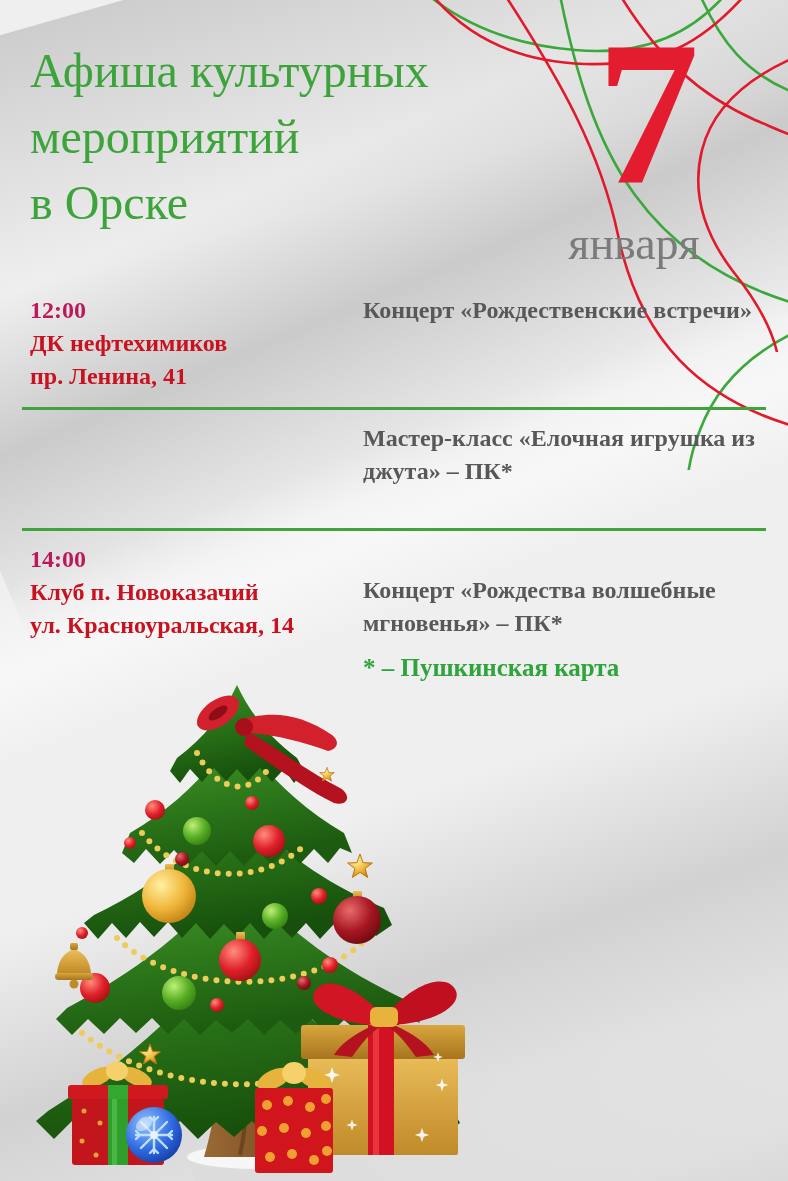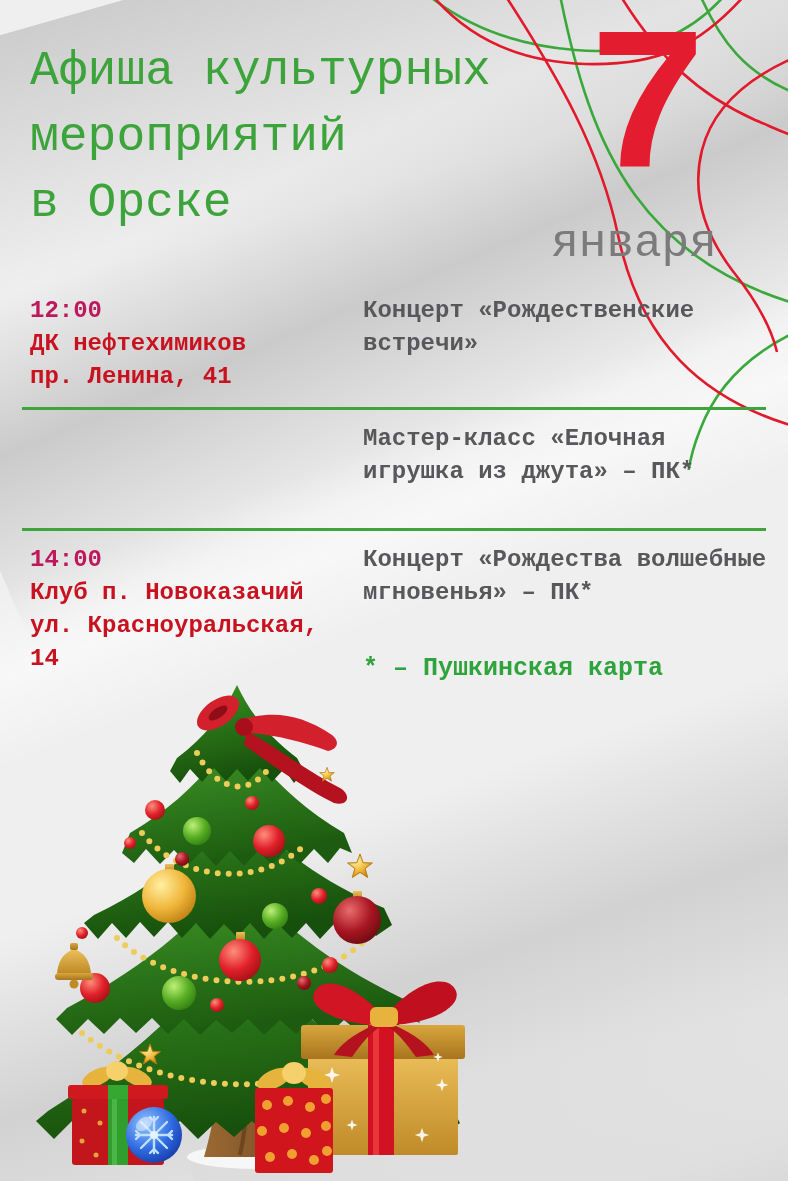--- a/index.html
+++ b/index.html
@@ -1,19 +1,19 @@
 <!DOCTYPE html>
 <html><head>
 <meta charset="utf-8">
 <style>
   html,body{margin:0;padding:0;background:#d8d8d8;}
   .poster{
     position:relative;width:788px;height:1181px;overflow:hidden;
     background:#efefef;
-    font-family:Liberation Mono, monospace;
+    font-family:Liberation Serif, serif;
   }
   
   .stroke{position:absolute;pointer-events:none;}
   .s1{top:-70px;left:-140px;width:1050px;height:250px;transform:rotate(-16deg);
       background:linear-gradient(to bottom,rgba(150,150,150,.38),rgba(150,150,150,0));}
   .s2{top:100px;left:-80px;width:1150px;height:330px;transform:rotate(-23deg);
       background:linear-gradient(to bottom,rgba(150,150,150,0),rgba(148,148,148,.40) 45%,rgba(148,148,148,0));}
   .s3{top:430px;left:-60px;width:980px;height:170px;transform:rotate(-21deg);
       background:linear-gradient(to bottom,rgba(255,255,255,0),rgba(255,255,255,.55),rgba(255,255,255,0));}
   .s4{top:780px;left:-100px;width:1200px;height:430px;transform:rotate(-19deg);
@@ -87,21 +87,21 @@
 
   <div class="ev-title" style="top:422px">Мастер-класс «Елочная игрушка из джута» – ПК*</div>
 
   <div class="divider" style="top:528px"></div>
 
   <div class="ev-left" style="top:543px">
     <div class="ev-time">14:00</div>
     <div class="ev-venue">Клуб п. Новоказачий</div>
     <div class="ev-addr">ул. Красноуральская, 14</div>
   </div>
-  <div class="ev-title" style="top:543px">Концерт «Рождества волшебные мгновенья» – ПК*</div>
+  <div class="ev-title" style="top:574px">Концерт «Рождества волшебные мгновенья» – ПК*</div>
 
   <div class="note">* – Пушкинская карта</div>
 
   <svg class="tree" width="450" height="496" viewBox="0 0 450 496">
     <defs>
       <linearGradient id="gA" x1="0" y1="0" x2="0.3" y2="1">
         <stop offset="0" stop-color="#46a22c"></stop>
           <stop offset="1" stop-color="#1d5c10"></stop>
       </linearGradient>
       <linearGradient id="gB" x1="0" y1="0" x2="0.3" y2="1">

